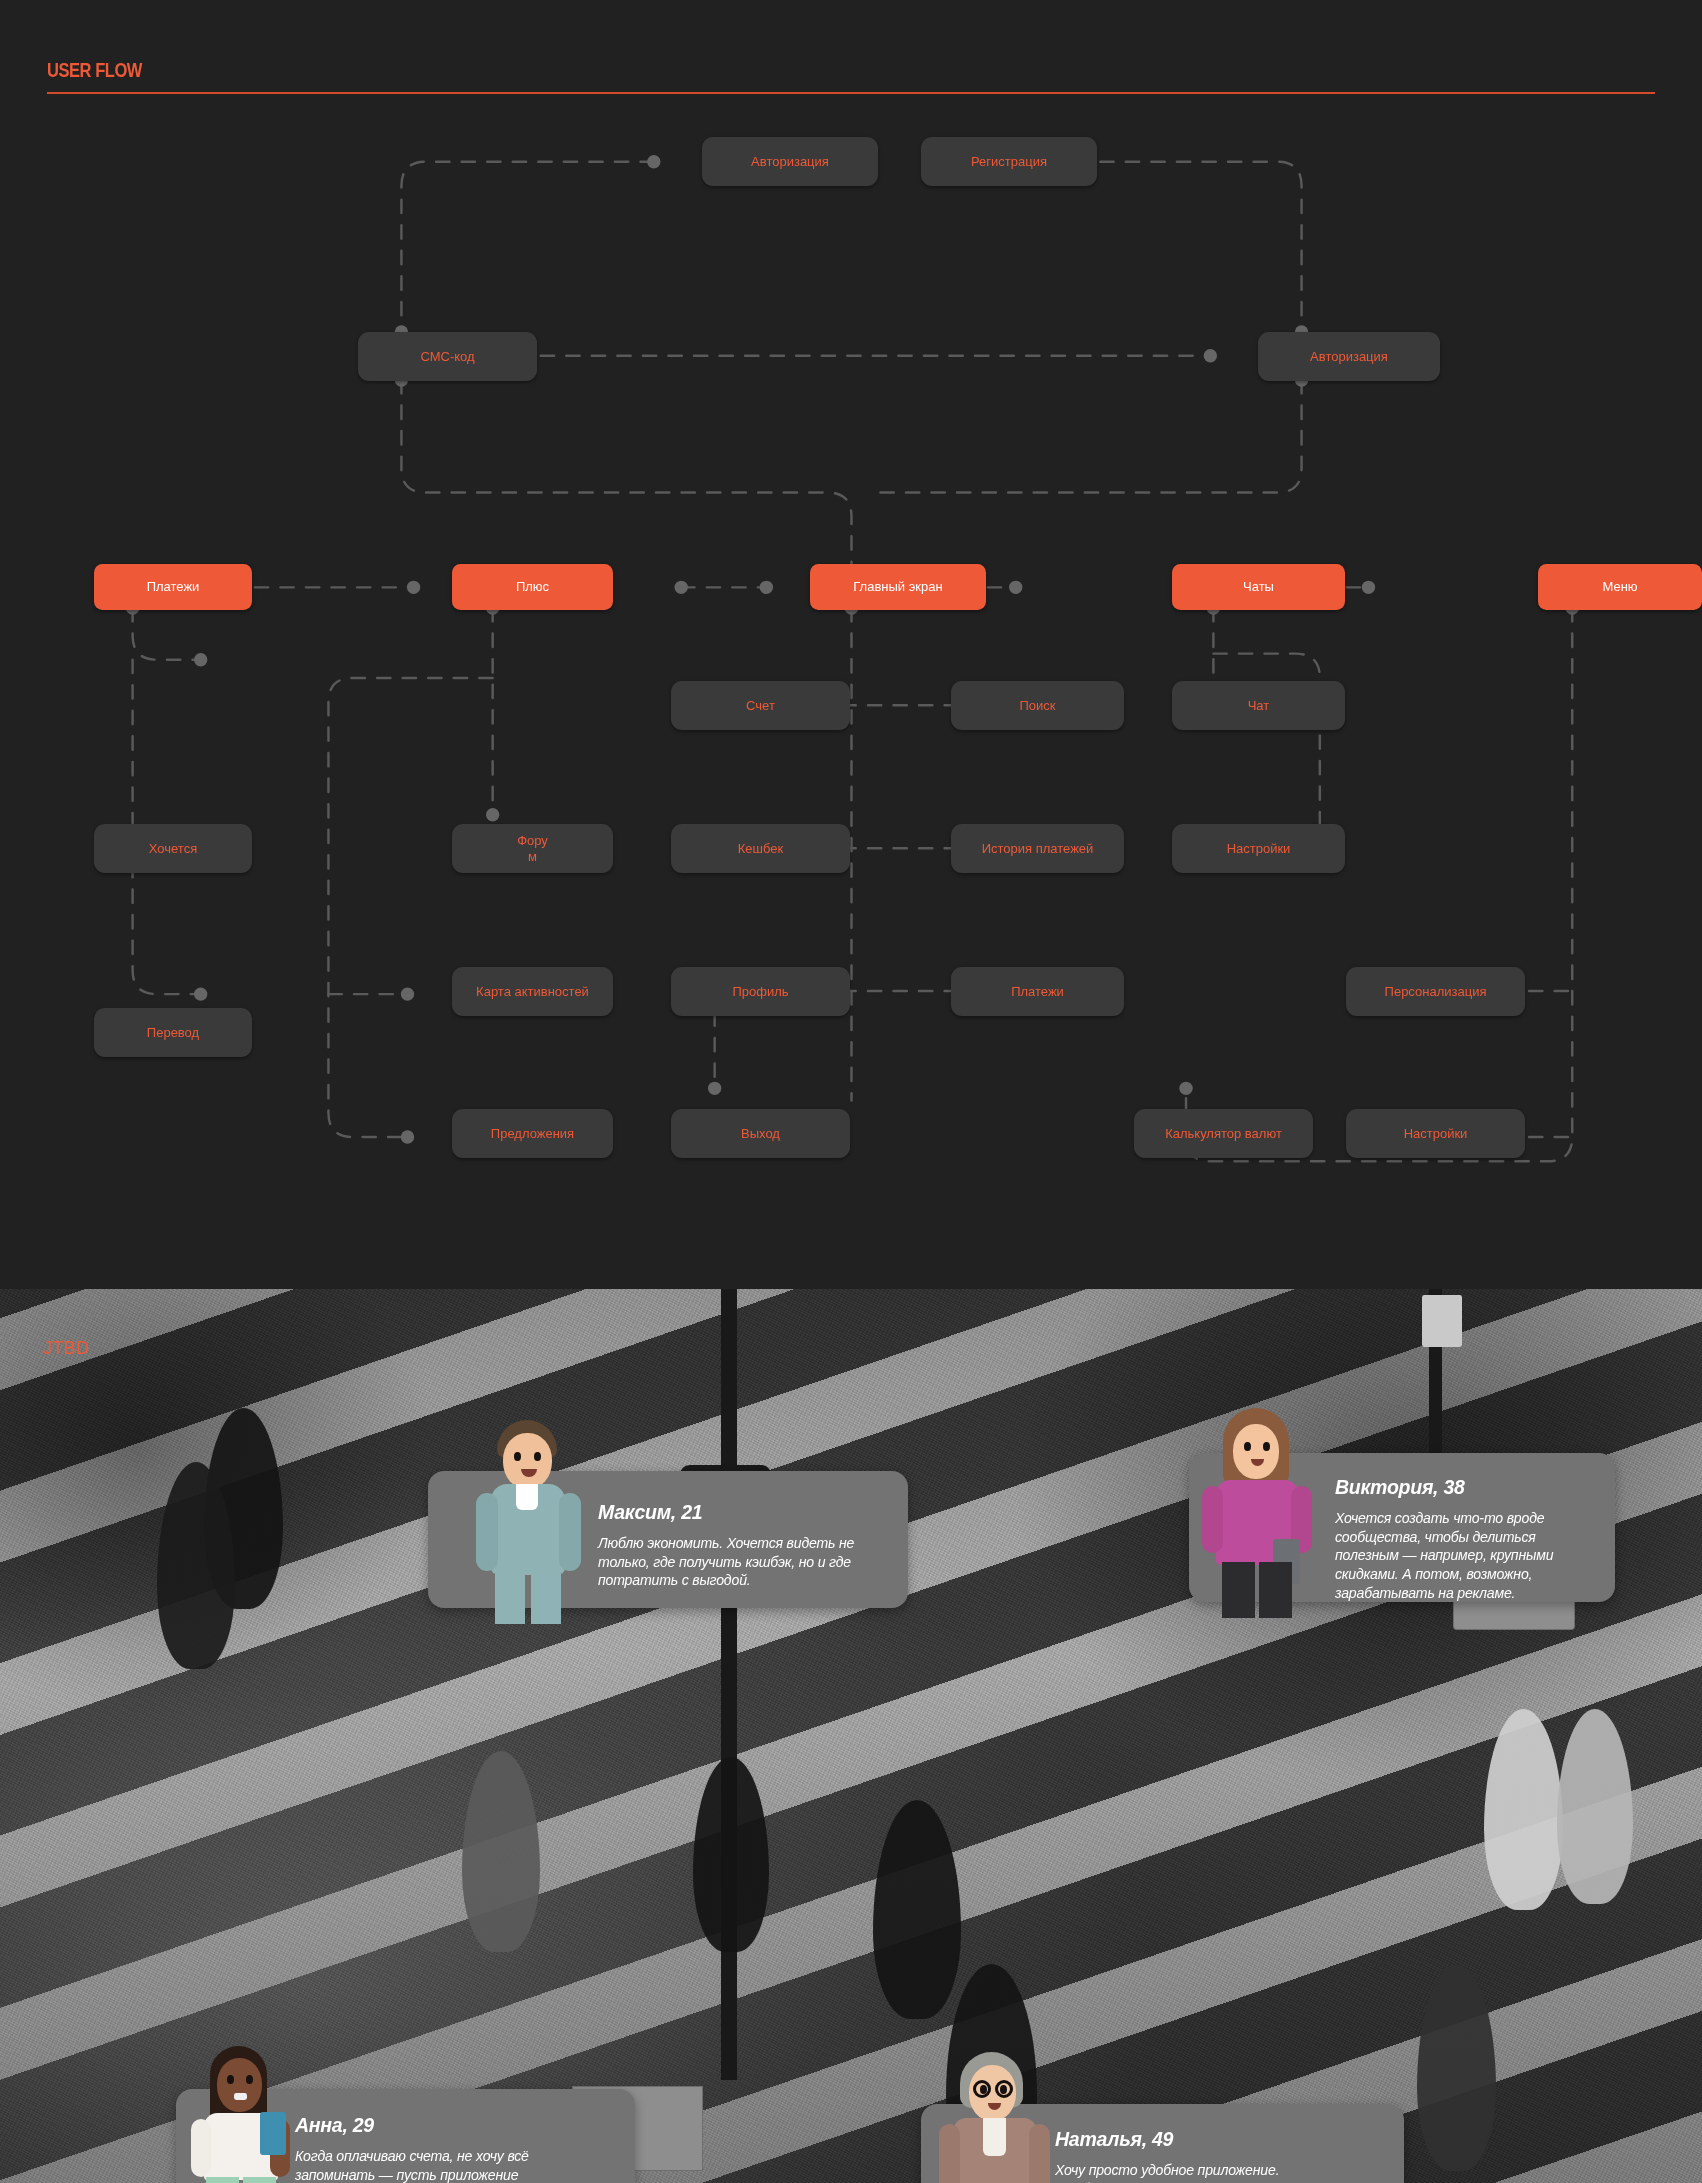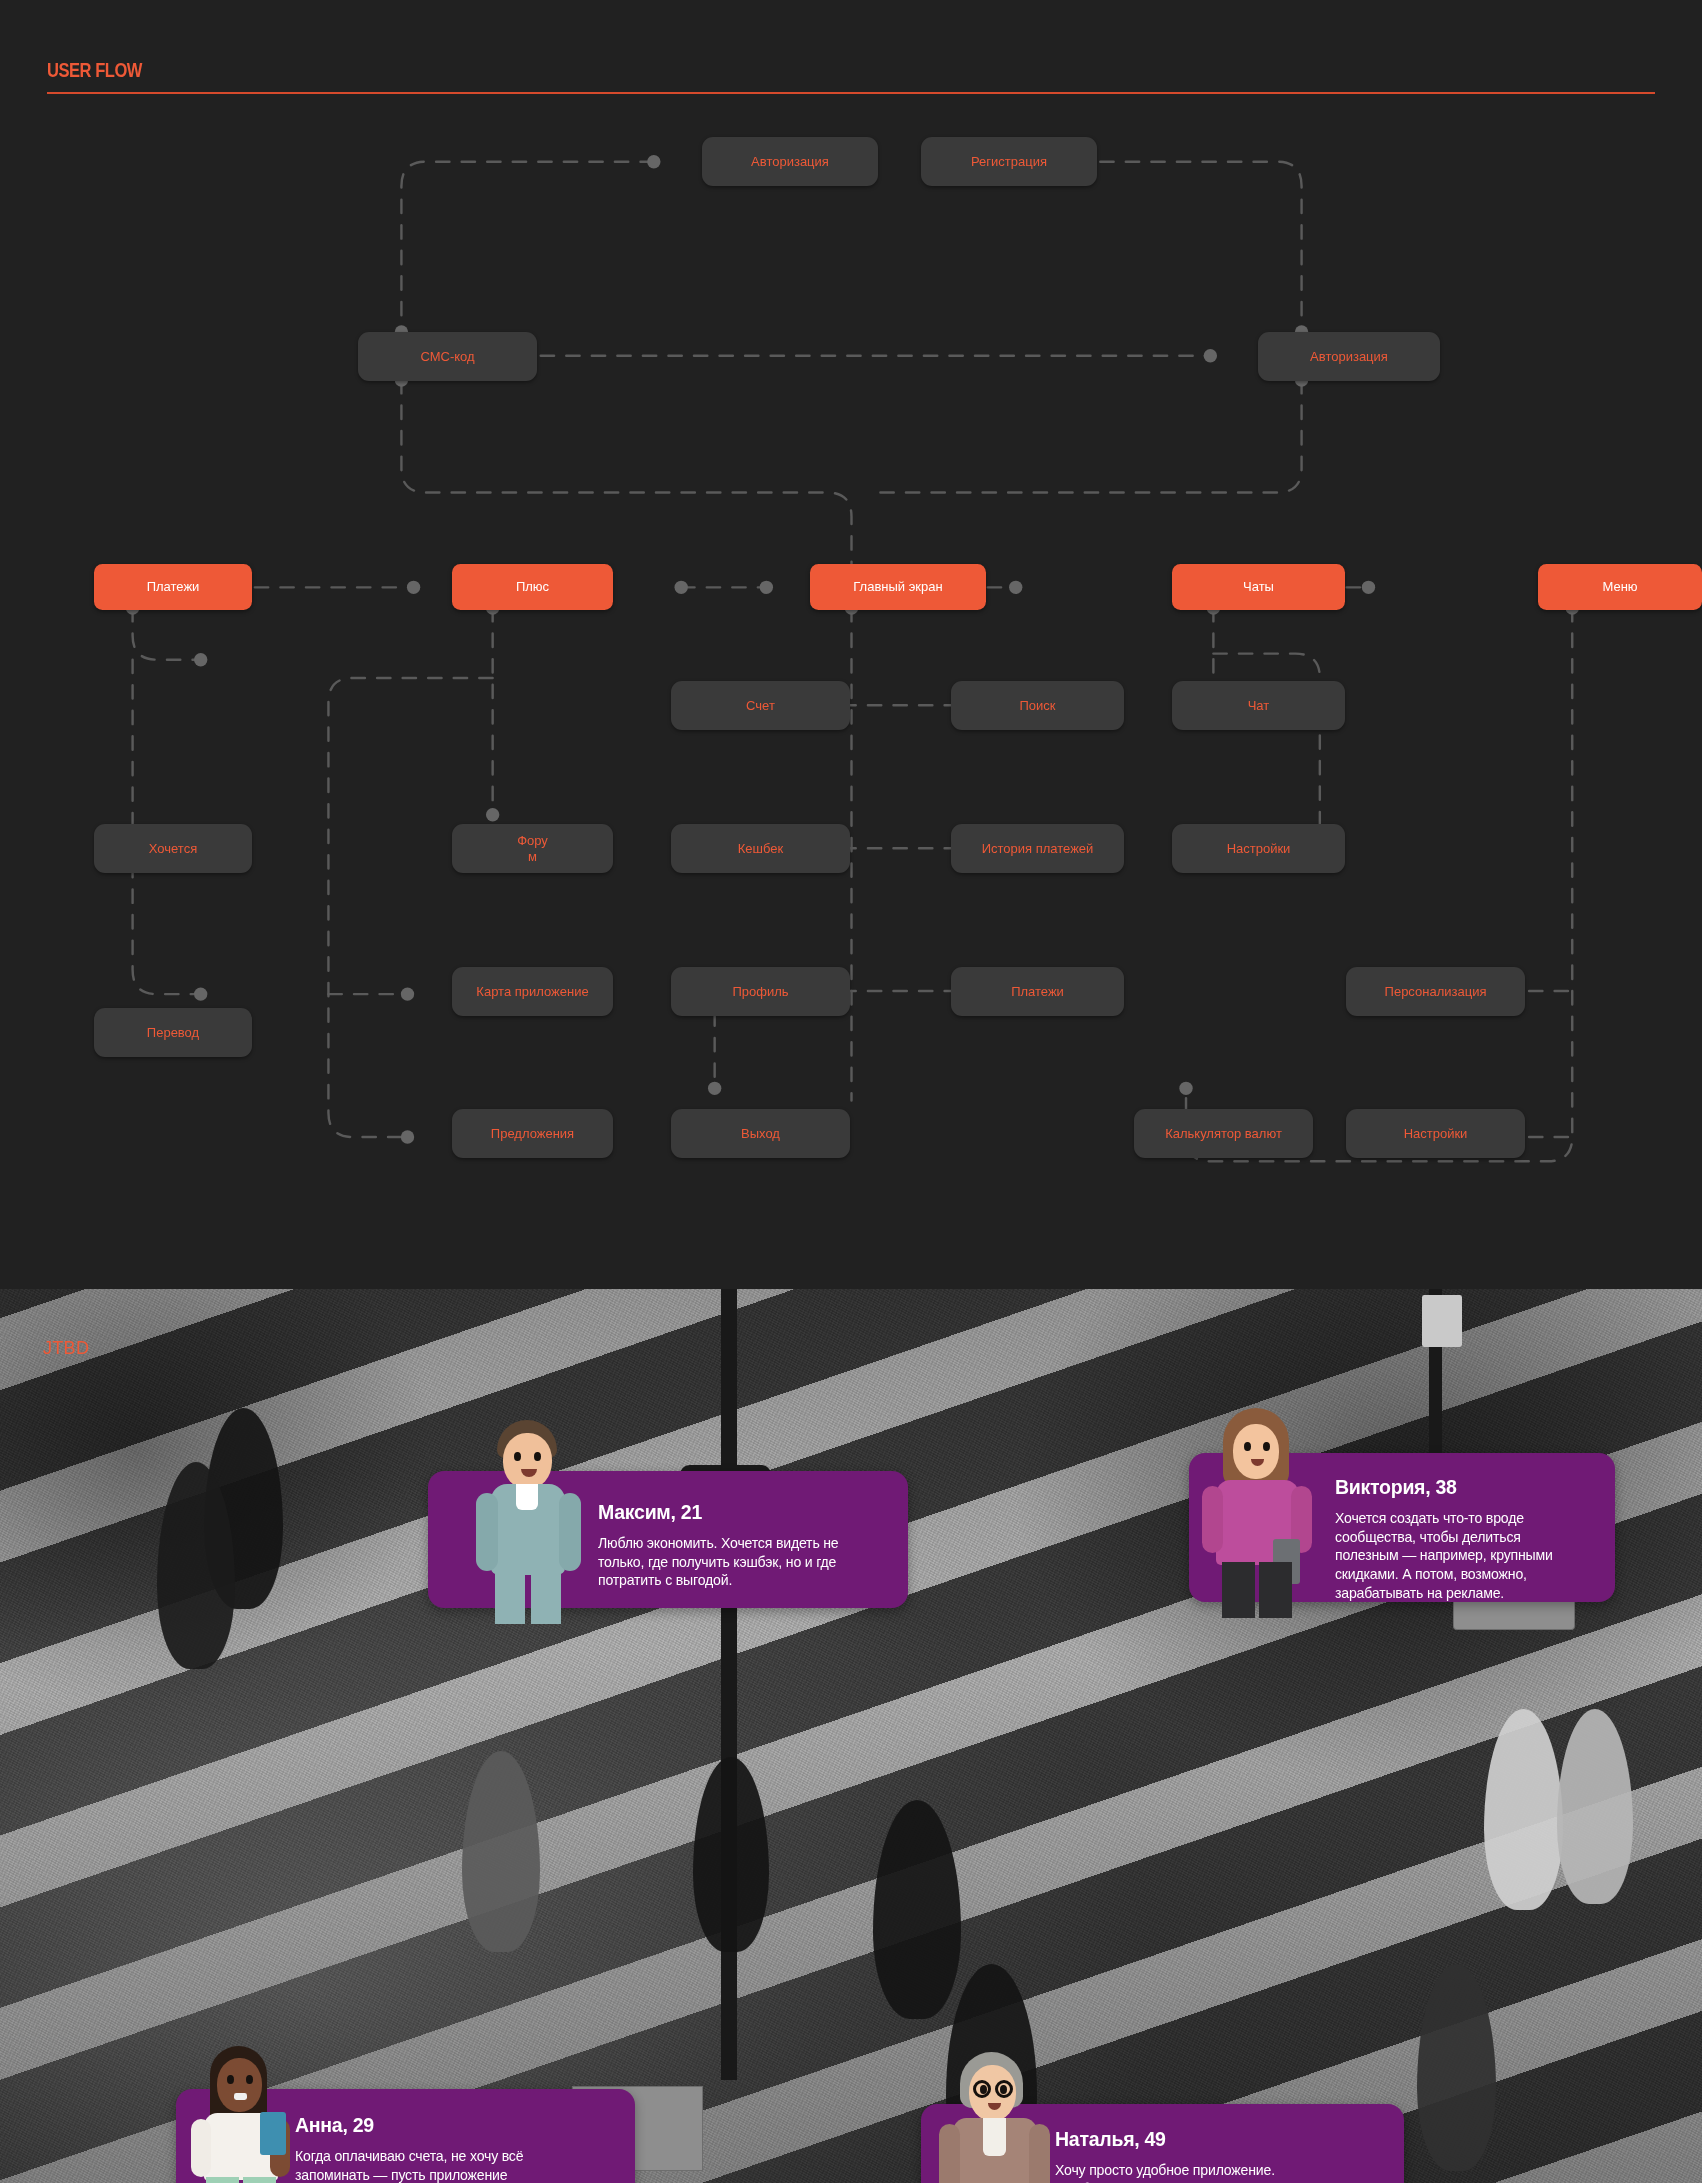--- a/index.html
+++ b/index.html
@@ -84,22 +84,23 @@
   .block{ position:absolute; background:#8e8e8e; border:1.2px solid #6d6d6d; }
 
   #jtbd-label{
     position:absolute; left:43px; top:1338px;
     font-size:18px; font-weight:400; color:#ee5937; letter-spacing:0.3px;
     z-index:8;
   }
 
   
   .persona{
-    position:absolute; background:#701a75; border-radius:16px; z-index:7;
+    position:absolute; background:#737373; border-radius:16px; z-index:7;
     box-shadow:0 3.6px 11px rgba(0,0,0,.3);
+    font-style:italic;
   }
   .persona .ptext{ position:absolute; }
   .persona .pname{
     color:#fff; font-size:21px; font-weight:700; letter-spacing:-0.3px;
     white-space:nowrap; margin-bottom:9.7px;
   }
   .persona .pname span{ display:inline-block; transform:scaleX(.93); transform-origin:left center; }
   .persona .pquote{
     color:#fff; font-size:15px; font-weight:400; line-height:1.26; letter-spacing:-0.2px;
   }
@@ -231,21 +232,21 @@
   <div class="node dark" style="left:46px;top:824px;width:158px;height:49px;">Хочется</div>
   <div class="node dark wrap" style="left:404px;top:824px;width:161px;height:49px;">
     <span>Фору</span>
     <span>м</span>
   </div>
   <div class="node dark" style="left:623px;top:824px;width:179px;height:49px;">Кешбек</div>
   <div class="node dark" style="left:903px;top:824px;width:173px;height:49px;">История платежей</div>
   <div class="node dark" style="left:1124px;top:824px;width:173px;height:49px;">Настройки</div>
 
   <div class="node dark" style="left:46px;top:1008px;width:158px;height:49px;">Перевод</div>
-  <div class="node dark" style="left:404px;top:967px;width:161px;height:49px;">Карта приложение</div>
+  <div class="node dark" style="left:404px;top:967px;width:161px;height:49px;">Карта активностей</div>
   <div class="node dark" style="left:623px;top:967px;width:179px;height:49px;">Профиль</div>
   <div class="node dark" style="left:903px;top:967px;width:173px;height:49px;">Платежи</div>
   <div class="node dark" style="left:1298px;top:967px;width:179px;height:49px;">Персонализация</div>
 
   <div class="node dark" style="left:404px;top:1109px;width:161px;height:49px;">Предложения</div>
   <div class="node dark" style="left:623px;top:1109px;width:179px;height:49px;">Выход</div>
   <div class="node dark" style="left:1086px;top:1109px;width:179px;height:49px;">Калькулятор валют</div>
   <div class="node dark" style="left:1298px;top:1109px;width:179px;height:49px;">Настройки</div>
 </div>
 

